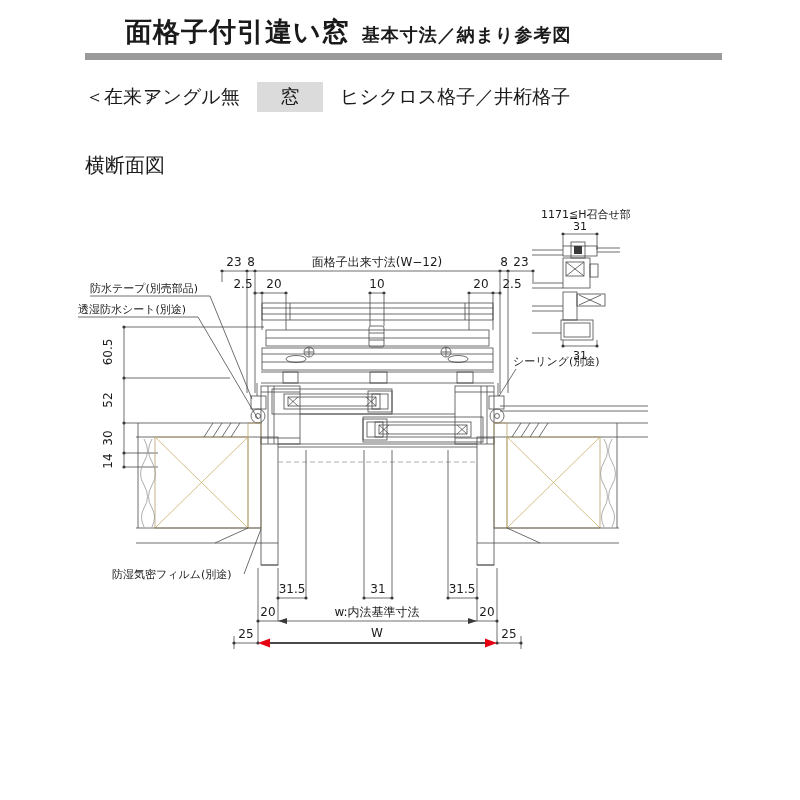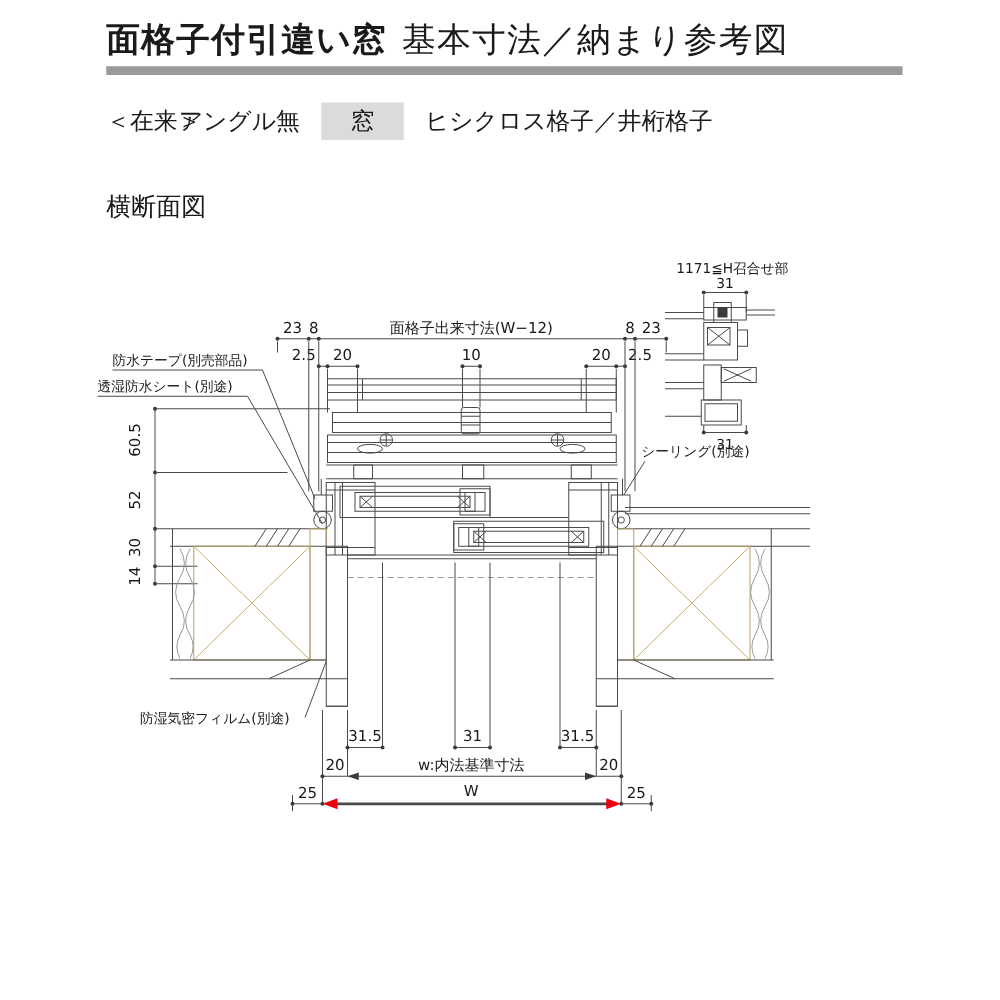--- a/index.html
+++ b/index.html
@@ -1,20 +1,20 @@
 <!DOCTYPE html>
 <html><head>
 <meta charset="utf-8">
 <style>
   html,body{margin:0;padding:0;background:#fff;}
   body{width:800px;height:800px;position:relative;font-family:"DejaVu Sans","Liberation Sans",sans-serif;color:#1a1a1a;}
   .abs{position:absolute;}
   #title-row{left:85px;top:14px;white-space:nowrap;}
-  #title-main{font-size:27px;font-weight:bold;letter-spacing:1px;}
-  #title-sub{font-size:27px;font-weight:normal;margin-left:12px;letter-spacing:1px;}
+  #title-main{font-size:27px;font-weight:bold;letter-spacing:1px;margin-left:40px;}
+  #title-sub{font-size:18px;font-weight:bold;margin-left:12px;letter-spacing:1px;}
   #title-rule{left:85px;top:53px;width:637px;height:7px;background:#9A9A9A;}
   .subtitle{top:84px;font-size:19px;white-space:nowrap;}
   #variant-construction{left:85px;}
   #variant-angle{left:143px;}
   #variant-window{left:257px;width:66px;text-align:center;background:#DBDBDB;padding:2px 0;top:82px;}
   #variant-grille{left:340px;}
   #view-label{left:85px;top:152px;font-size:20px;}
   svg{position:absolute;left:0;top:0;}
   svg line, svg path, svg rect, svg circle, svg ellipse, svg polyline{stroke:#4a4a4a;stroke-width:0.8;fill:none;}
   text{fill:#1a1a1a;font-family:"DejaVu Sans","Liberation Sans",sans-serif;stroke:none;}

